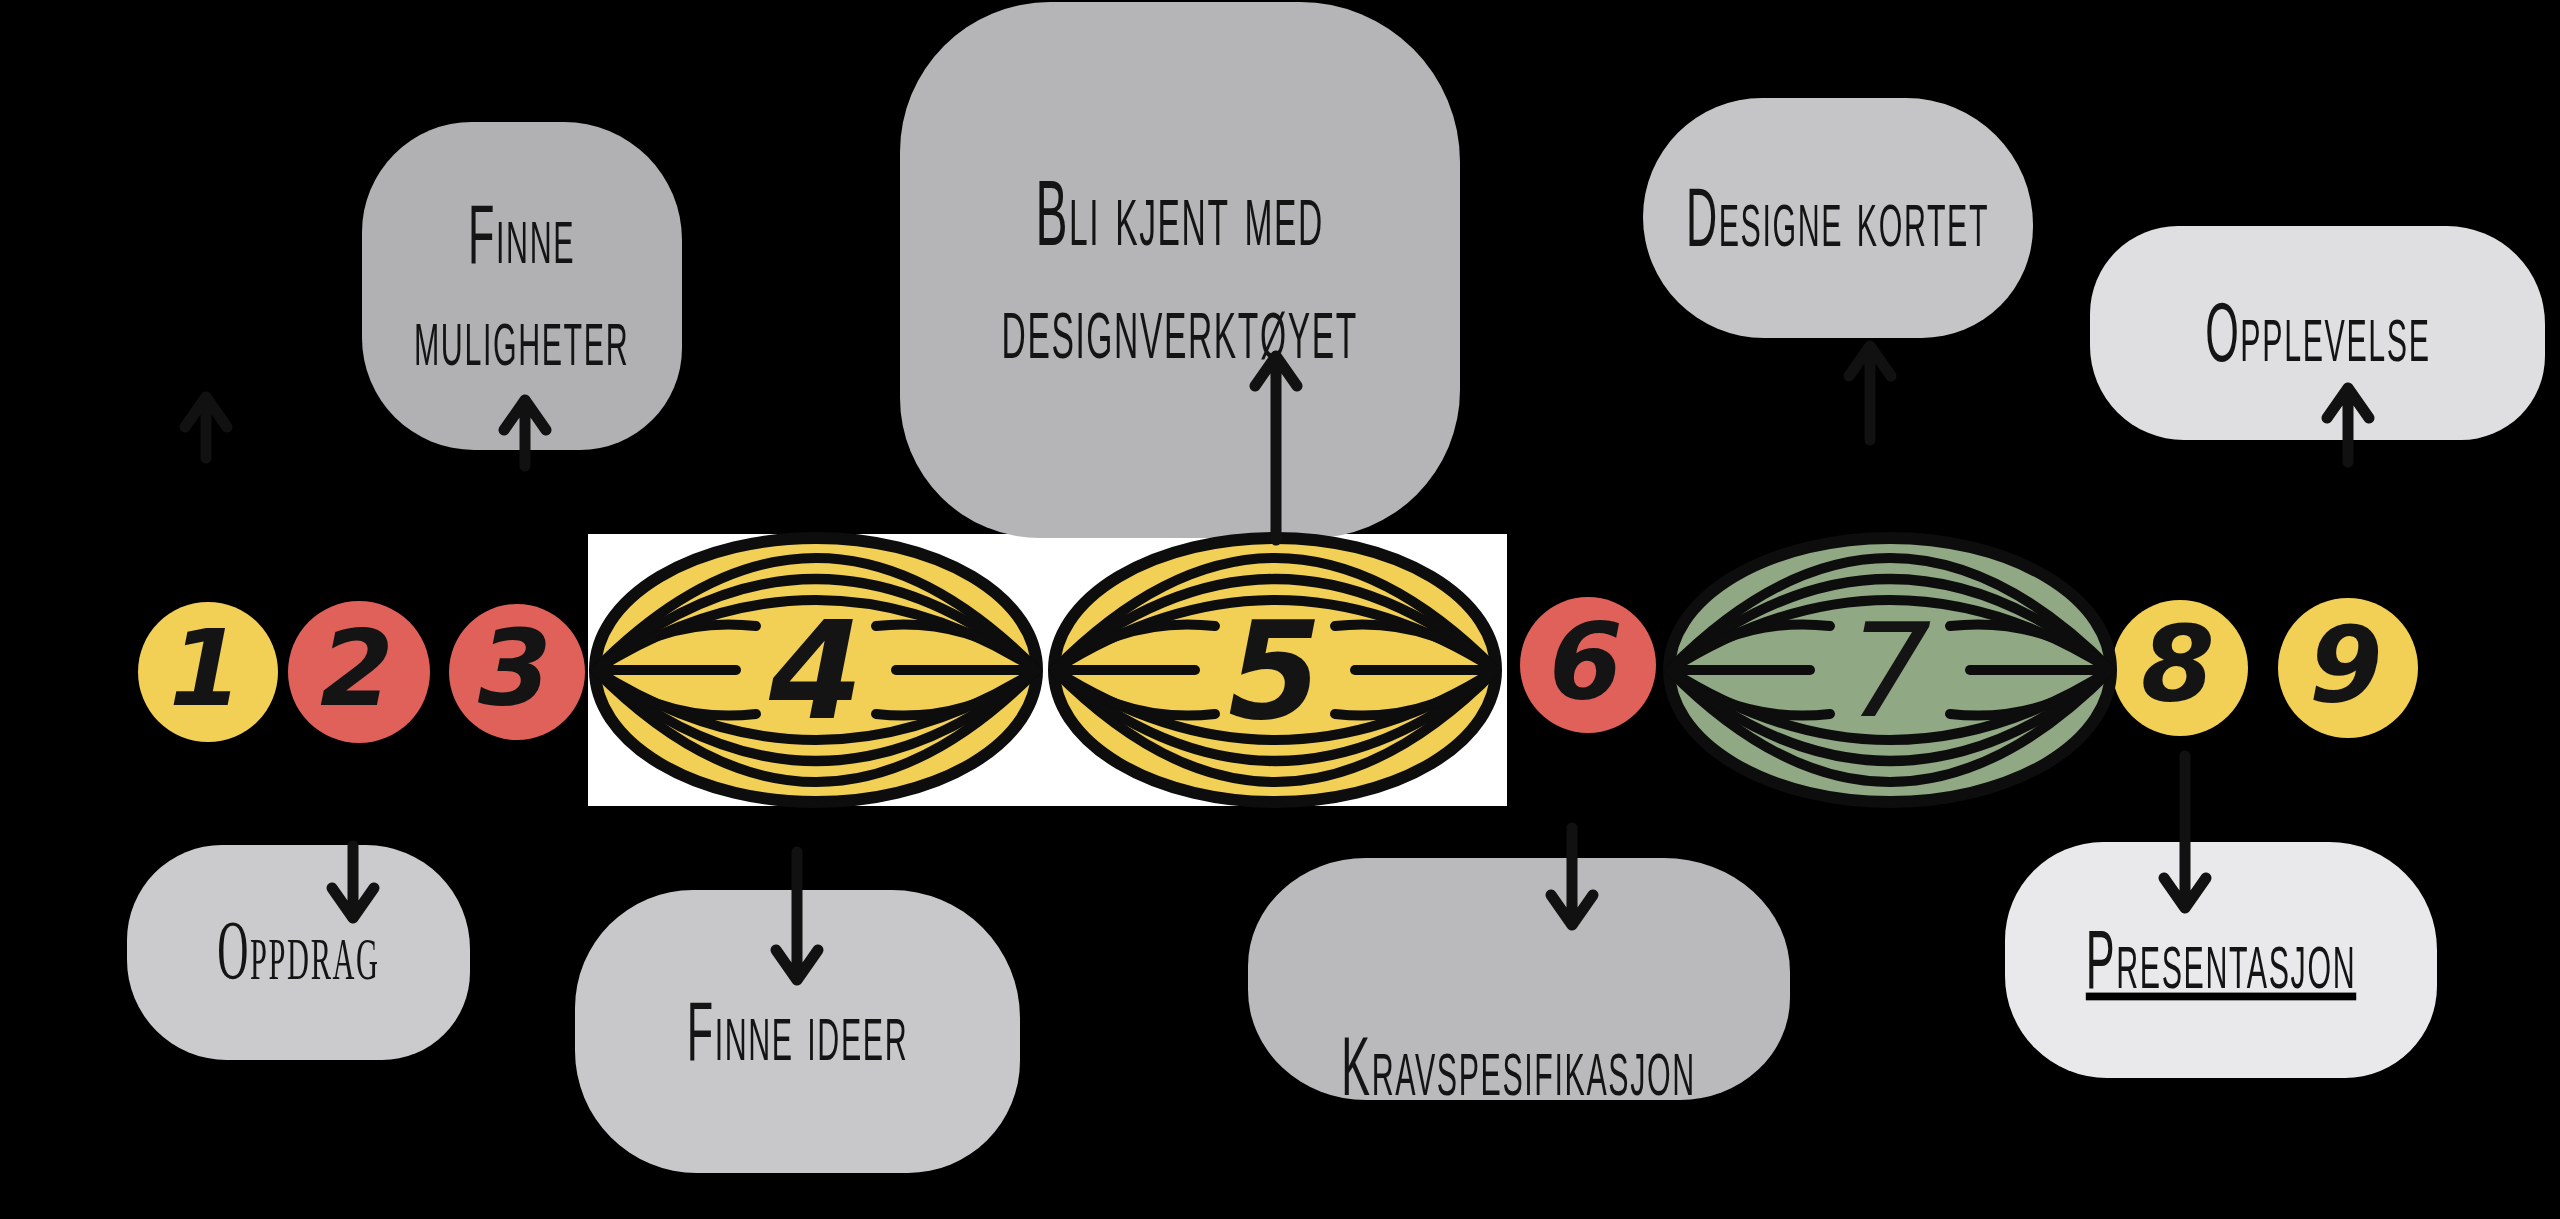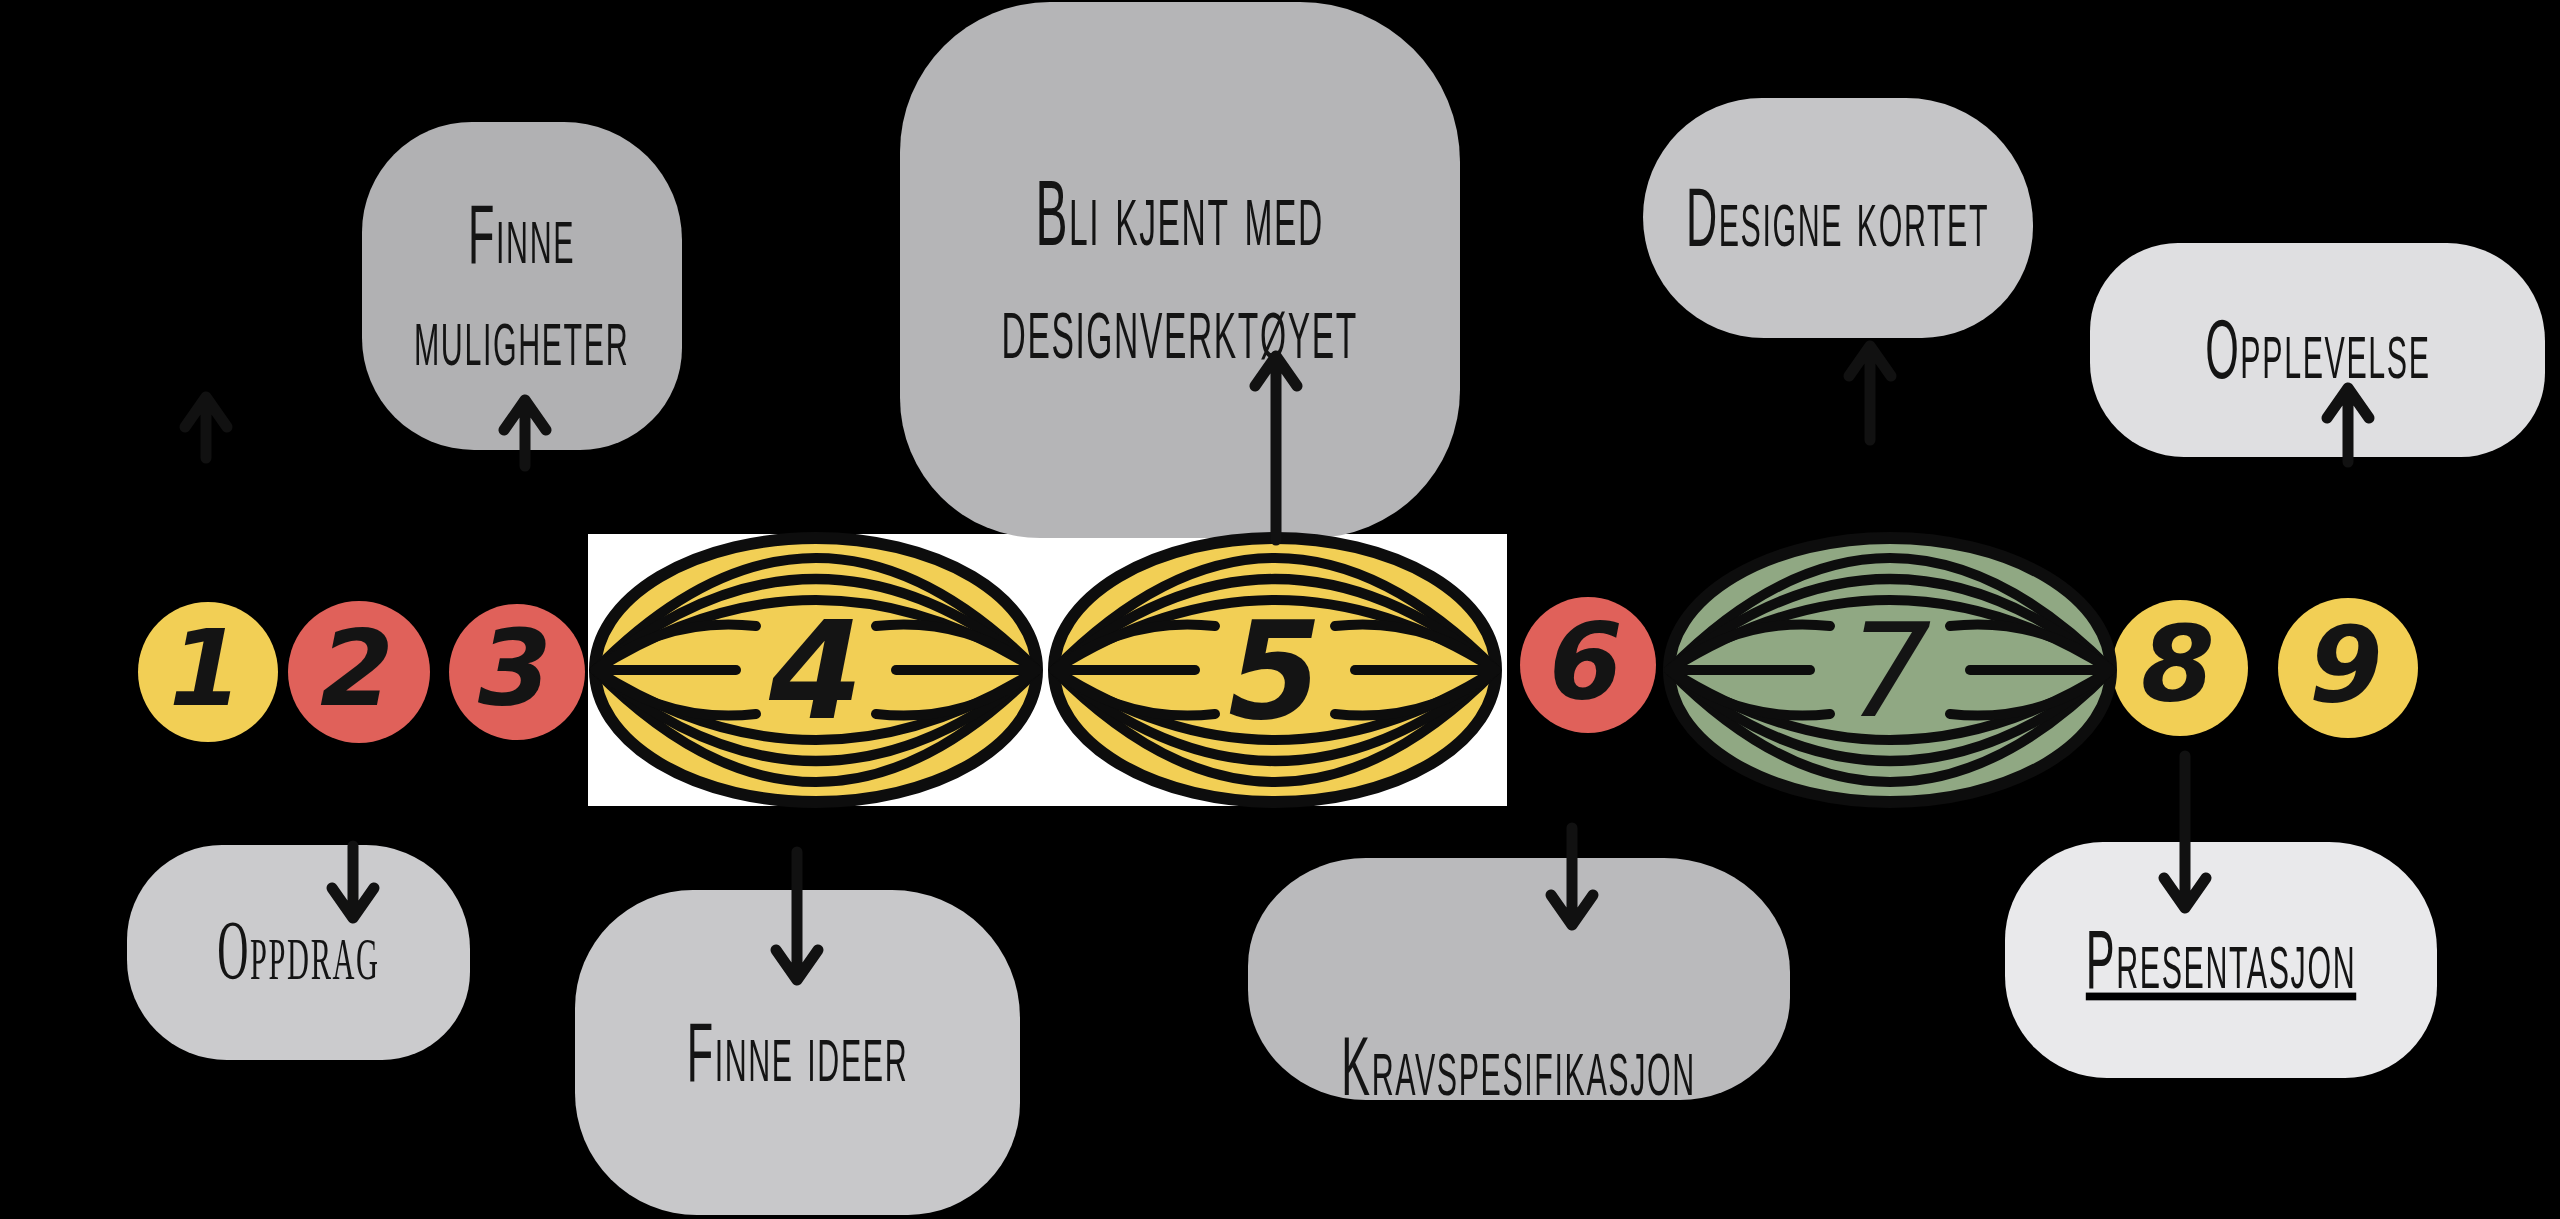--- a/index.html
+++ b/index.html
@@ -13,21 +13,21 @@
   .blob-label{font-variant:small-caps;font-weight:400;color:#141414;font-size:54px;
               letter-spacing:2px;line-height:1.22;transform:scale(0.8,1.55);}
   .blob-label span{display:block;white-space:nowrap;}
 
   #b-starter      {left:22px;  top:253px; width:292px;height:208px;border-radius:52% 48% 50% 50% / 56% 58% 44% 42%;}
   #b-muligheter   {left:362px; top:122px; width:320px;height:328px;border-radius:110px 118px 102px 112px;}
   #b-blikjent     {left:900px; top:2px;   width:560px;height:536px;border-radius:150px 160px 148px 140px;}
   #b-designe      {left:1643px;top:98px;  width:390px;height:240px;border-radius:120px 128px 112px 122px;}
   #b-opplevelse   {left:2090px;top:226px; width:455px;height:214px;border-radius:88px 98px 84px 94px;}
   #b-oppdrag      {left:127px; top:845px; width:343px;height:215px;border-radius:95px 104px 88px 100px;font-family:Liberation Serif, serif;}
-  #b-finneideer   {left:575px; top:890px; width:445px;height:325px;border-radius:118px 128px 112px 122px;}
+  #b-finneideer   {left:575px; top:890px; width:445px;height:283px;border-radius:118px 128px 112px 122px;}
   #b-krav         {left:1248px;top:858px; width:542px;height:242px;border-radius:118px 126px 110px 118px / 108px 114px 102px 110px;align-items:flex-end;}
   #b-presentasjon {left:2005px;top:842px; width:432px;height:236px;border-radius:98px 108px 92px 102px;}
   #b-blikjent .blob-label{font-size:60px;}
 
   
   .circle{position:absolute;border-radius:50%;display:flex;align-items:center;justify-content:center;}
   .digit{font-family:"DejaVu Sans",sans-serif;font-style:italic;font-weight:700;
          font-size:106px;color:#141414;transform:translate(-2px,-4px);}
   #c1{left:138px; top:602px;width:140px;height:140px;}
   #c2{left:288px; top:601px;width:142px;height:142px;}
@@ -88,21 +88,21 @@
       <span>designverktøyet</span>
     </div>
   </div>
 
   <div class="blob" id="b-designe" style="background-color: rgb(197, 197, 199);">
     <div class="blob-label">
       <span>Designe kortet</span>
     </div>
   </div>
 
-  <div class="blob" id="b-opplevelse" style="background-color: rgb(223, 223, 225); margin-top: 17px;">
+  <div class="blob" id="b-opplevelse" style="background-color: rgb(223, 223, 225);">
     <div class="blob-label">
       <span>Opplevelse</span>
     </div>
   </div>
 
   <div class="blob" id="b-oppdrag" style="background-color: rgb(203, 203, 205);">
     <div class="blob-label">
       <span>Oppdrag</span>
     </div>
   </div>

